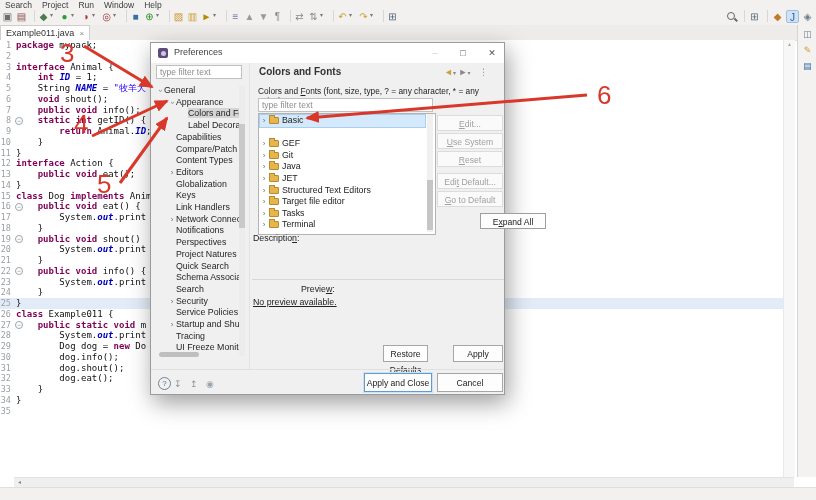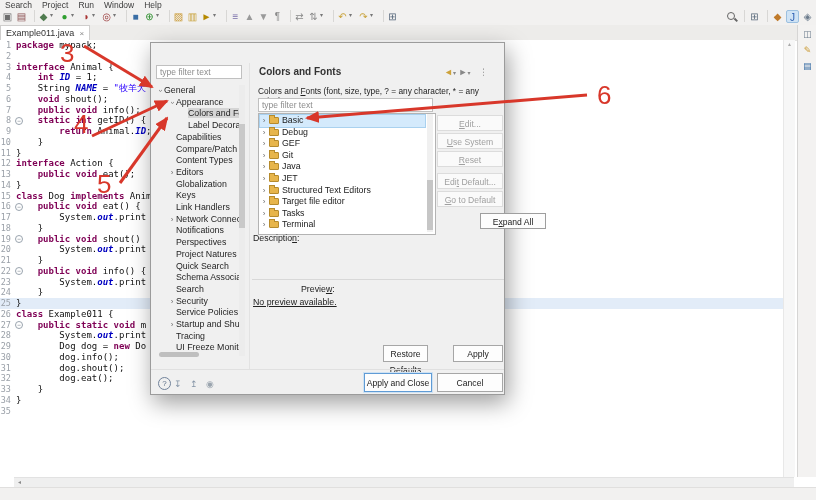--- a/index.html
+++ b/index.html
@@ -160,20 +160,29 @@
   <div class="abs" id="vscroll"><span>▲</span></div>
   <div class="abs" id="hscroll"><span>◂</span></div>
   <div class="abs" id="rstrip">
       <span class="tbi" style="color: rgb(107, 123, 140);">◫</span>
       <span class="tbi" style="color: rgb(201, 152, 47);">✎</span>
       <span class="tbi" style="color: rgb(58, 110, 165);">▤</span>
     </div>
   <div class="abs" id="statusbar"></div>
 
   <div class="abs" id="dialog">
+    <div class="abs" id="dtitle">
+      <div class="abs" id="dicon">
+          <i></i>
+        </div>
+      <div class="abs" id="dtext">Preferences</div>
+      <div class="abs wbtn" style="left:272px;color:#c9c9c9;">–</div>
+      <div class="abs wbtn" style="left:300px;">□</div>
+      <div class="abs wbtn" style="left:329px;">✕</div>
+    </div>
 
     <input class="abs" id="lfilter" readonly="" value="type filter text" style="">
     <div class="abs" id="ltree">
         <div class="trow" style="top: 0px; padding-left: 2px;"><span class="chev exp">›</span><span>General</span></div>
         <div class="trow" style="top: 11.7px; padding-left: 14px;"><span class="chev exp">›</span><span>Appearance</span></div>
         <div class="trow" style="top: 23.4px; padding-left: 26px;"><span class="chev"></span><span class="tsel-gray">Colors and Fonts</span></div>
         <div class="trow" style="top: 35.1px; padding-left: 26px;"><span class="chev"></span><span>Label Decorations</span></div>
         <div class="trow" style="top: 46.8px; padding-left: 14px;"><span class="chev"></span><span>Capabilities</span></div>
         <div class="trow" style="top: 58.5px; padding-left: 14px;"><span class="chev"></span><span>Compare/Patch</span></div>
         <div class="trow" style="top: 70.2px; padding-left: 14px;"><span class="chev"></span><span>Content Types</span></div>
@@ -203,21 +212,20 @@
     <div class="abs" id="rhead">Colors and Fonts</div>
     <div class="abs" id="rnav">
       <span class="bk">◄</span><span class="dd">▾</span>
       <span>►</span><span class="dd">▾</span>
       <span style="margin-left:6px;">⋮</span>
     </div>
     <div class="abs" id="subtitle">Colors and <u>F</u>onts (font, size, type, ? = any character, * = any string) :</div>
     <input class="abs" id="rfilter" readonly="" value="type filter text" style="">
     <div class="abs" id="rtree">
         <div class="rrow sel" style="top: 1px;"><span class="chev">›</span><span class="folder"><i></i></span><span>Basic</span></div>
-        <div class="rrow" style="top: 12.6px;"><span class="chev">›</span><span class="folder"><i></i></span><span>Debug</span></div>
         <div class="rrow" style="top: 24.2px;"><span class="chev">›</span><span class="folder"><i></i></span><span>GEF</span></div>
         <div class="rrow" style="top: 47.4px;"><span class="chev">›</span><span class="folder"><i></i></span><span>Java</span></div>
         <div class="rrow" style="top: 35.8px;"><span class="chev">›</span><span class="folder"><i></i></span><span>Git</span></div>
         <div class="rrow" style="top: 59px;"><span class="chev">›</span><span class="folder"><i></i></span><span>JET</span></div>
         <div class="rrow" style="top: 70.6px;"><span class="chev">›</span><span class="folder"><i></i></span><span>Structured Text Editors</span></div>
         <div class="rrow" style="top: 82.2px;"><span class="chev">›</span><span class="folder"><i></i></span><span>Target file editor</span></div>
         <div class="rrow" style="top: 93.8px;"><span class="chev">›</span><span class="folder"><i></i></span><span>Tasks</span></div>
         <div class="rrow" style="top: 105.4px;"><span class="chev">›</span><span class="folder"><i></i></span><span>Terminal</span></div>
       </div>
     <div class="abs" id="rvscroll">

